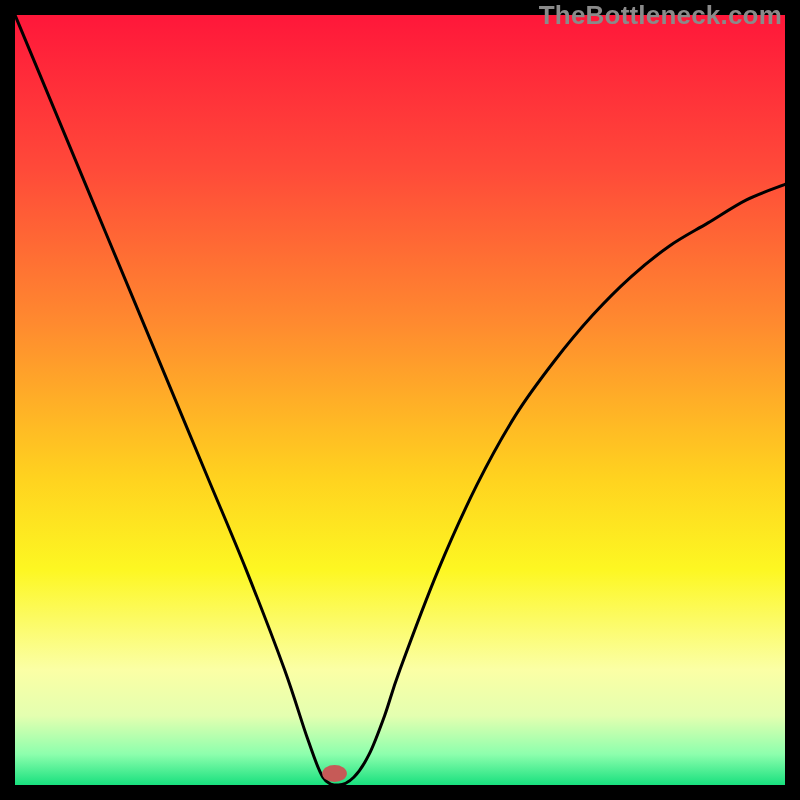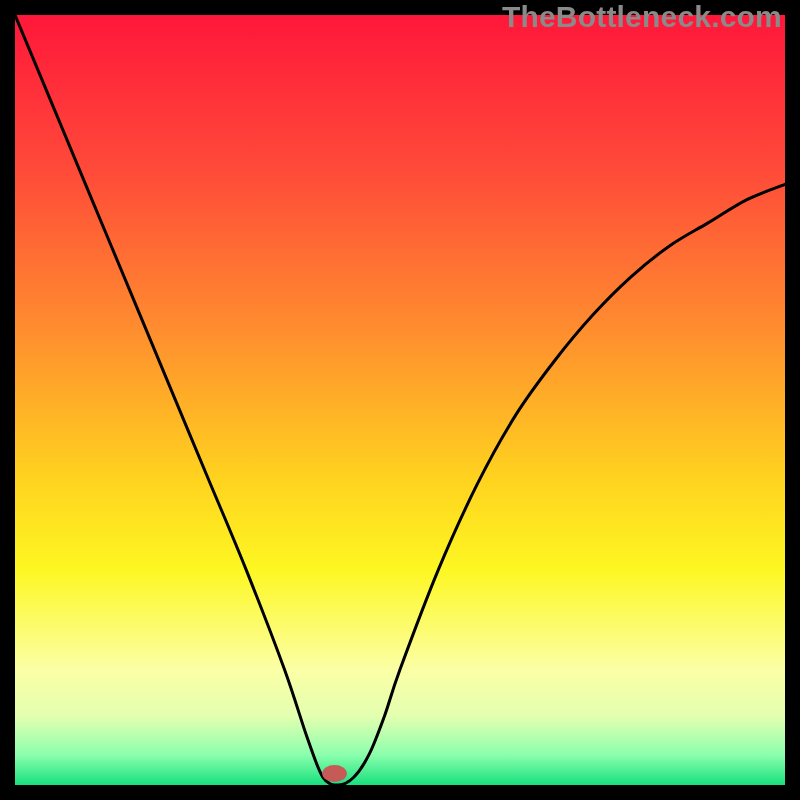--- a/index.html
+++ b/index.html
@@ -23,21 +23,21 @@
     left: 0;
     top: 0;
     width: 770px;
     height: 770px;
   }
   .watermark {
     position: absolute;
     top: 0px;
     right: 18px;
     font-family: Arial, Helvetica, sans-serif;
-    font-size: 30px;
+    font-size: 26px;
     font-weight: 600;
     color: #8a8a8a;
     letter-spacing: 0.2px;
   }
   svg {
     display: block;
   }
 </style>
 </head>
 <body>

